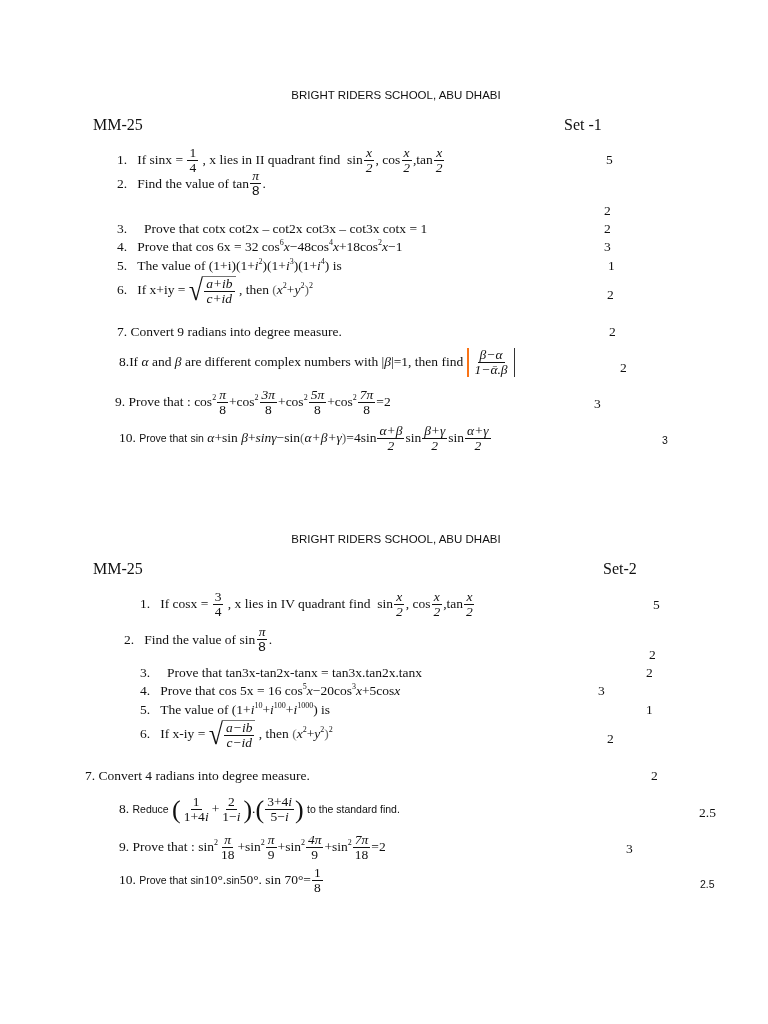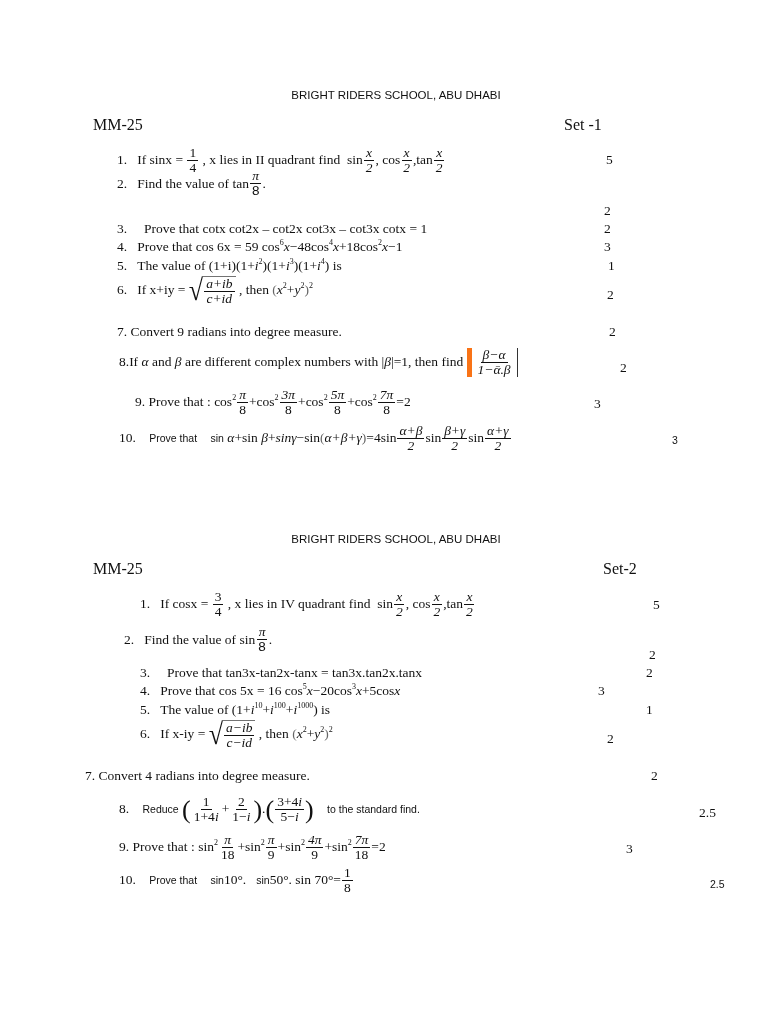--- a/index.html
+++ b/index.html
@@ -5,23 +5,23 @@
   html, body { margin:0; padding:0; background:#fff; }
   body { width:768px; height:1024px; position:relative; overflow:hidden; color:#111;
          font-family:"Liberation Serif", serif; font-size:13.5px; }
   .abs { position:absolute; white-space:nowrap; }
   .school { font-family:"Liberation Sans", sans-serif; font-size:11.5px; width:768px; text-align:center; left:12px; }
   .hdr { font-size:16px; }
   .m { font-style:italic; }
   .frac { display:inline-flex; flex-direction:column; align-items:center; vertical-align:middle; line-height:1.05; margin:0 1px; }
   .frac .n { border-bottom:1px solid #111; padding:0 2px; }
   .frac .d { padding:0 2px; }
-  .sans { font-family:"Liberation Sans", sans-serif; font-size:10.5px;margin-left:10px; }
+  .sans { font-family:"Liberation Sans", sans-serif; font-size:10.5px; }
   sup { font-size:8px; vertical-align:6px; line-height:0; }
-  .abs-bars { border-left:5px solid #f97316; border-right:1px solid #333; padding:0 3px; display:inline-block; }
+  .abs-bars { border-left:2px solid #f97316; border-right:1px solid #333; padding:0 3px; display:inline-block; }
   .paren { font-size:26px; vertical-align:middle; font-weight:200; line-height:1; }
   .sqrt { display:inline-flex; align-items:center; vertical-align:middle; }
   .sqrt .rad { font-size:26px; line-height:1; transform:scaleY(1.15); }
   .sqrt .inner { border-top:1px solid #737373; }
 </style>
 </head>
 <body>
 
 <div class="abs school" style="top:89px">BRIGHT RIDERS SCHOOL, ABU DHABI</div>
 <div class="abs hdr" style="left:93px;top:116px">MM-25</div>
@@ -50,21 +50,21 @@
   <span>2.</span>&nbsp;&nbsp;&nbsp;<span>Find the value of tan</span><span class="frac" style="vertical-align:8px">
       <span class="n m">π</span>
       <span class="d" style="font-family:'Liberation Sans',sans-serif">8</span>
     </span>.
 </div>
 <div class="abs" style="left:604px;top:203px">2</div>
 
 <div class="abs" style="left:117px;top:221px"><span>3.</span>&nbsp;&nbsp;&nbsp;&nbsp;&nbsp;<span>Prove that  cotx cot2x – cot2x cot3x – cot3x cotx = 1</span></div>
 <div class="abs" style="left:604px;top:221px">2</div>
 
-<div class="abs" style="left:117px;top:239px"><span>4.</span>&nbsp;&nbsp;&nbsp;<span>Prove that cos 6x = 59</span> cos<sup>6</sup><span class="m">x</span>−48cos<sup>4</sup><span class="m">x</span>+18cos<sup>2</sup><span class="m">x</span>−1</div>
+<div class="abs" style="left:117px;top:239px"><span>4.</span>&nbsp;&nbsp;&nbsp;<span>Prove that cos 6x = 32</span> cos<sup>6</sup><span class="m">x</span>−48cos<sup>4</sup><span class="m">x</span>+18cos<sup>2</sup><span class="m">x</span>−1</div>
 <div class="abs" style="left:604px;top:239px">3</div>
 
 <div class="abs" style="left:117px;top:258px"><span>5.</span>&nbsp;&nbsp;&nbsp;<span>The value of</span> (1+i)(1+<span class="m">i</span><sup>2</sup>)(1+<span class="m">i</span><sup>3</sup>)(1+<span class="m">i</span><sup>4</sup>) is</div>
 <div class="abs" style="left:608px;top:258px">1</div>
 
 <div class="abs" style="left:117px;top:276px"><span>6.</span>&nbsp;&nbsp;&nbsp;<span>If x+iy =</span>
   <span class="sqrt">
       <span class="rad">√</span>
       <span class="inner"><span class="frac m">
           <span class="n">a+ib</span>
@@ -77,21 +77,21 @@
 <div class="abs" style="left:117px;top:324px">7. Convert 9 radians into degree measure.</div>
 <div class="abs" style="left:609px;top:324px">2</div>
 
 <div class="abs" style="left:119px;top:348px"><span>8.If</span> <span class="m">α</span> <span>and</span> <span class="m">β</span> <span>are different complex numbers with</span> |<span class="m">β</span>|=1<span>, then find</span>
   <span class="abs-bars"><span class="frac m">
         <span class="n">β−α</span>
         <span class="d">1−ᾱ.β</span>
       </span></span></div>
 <div class="abs" style="left:620px;top:360px">2</div>
 
-<div class="abs" style="left:135px;top:388px"><span>9. Prove that :</span> cos<sup>2</sup><span class="frac">
+<div class="abs" style="left:115px;top:388px"><span>9. Prove that :</span> cos<sup>2</sup><span class="frac">
       <span class="n m">π</span>
       <span class="d">8</span>
     </span>+cos<sup>2</sup><span class="frac">
       <span class="n m">3π</span>
       <span class="d">8</span>
     </span>+cos<sup>2</sup><span class="frac">
       <span class="n m">5π</span>
       <span class="d">8</span>
     </span>+cos<sup>2</sup><span class="frac">
       <span class="n m">7π</span>

